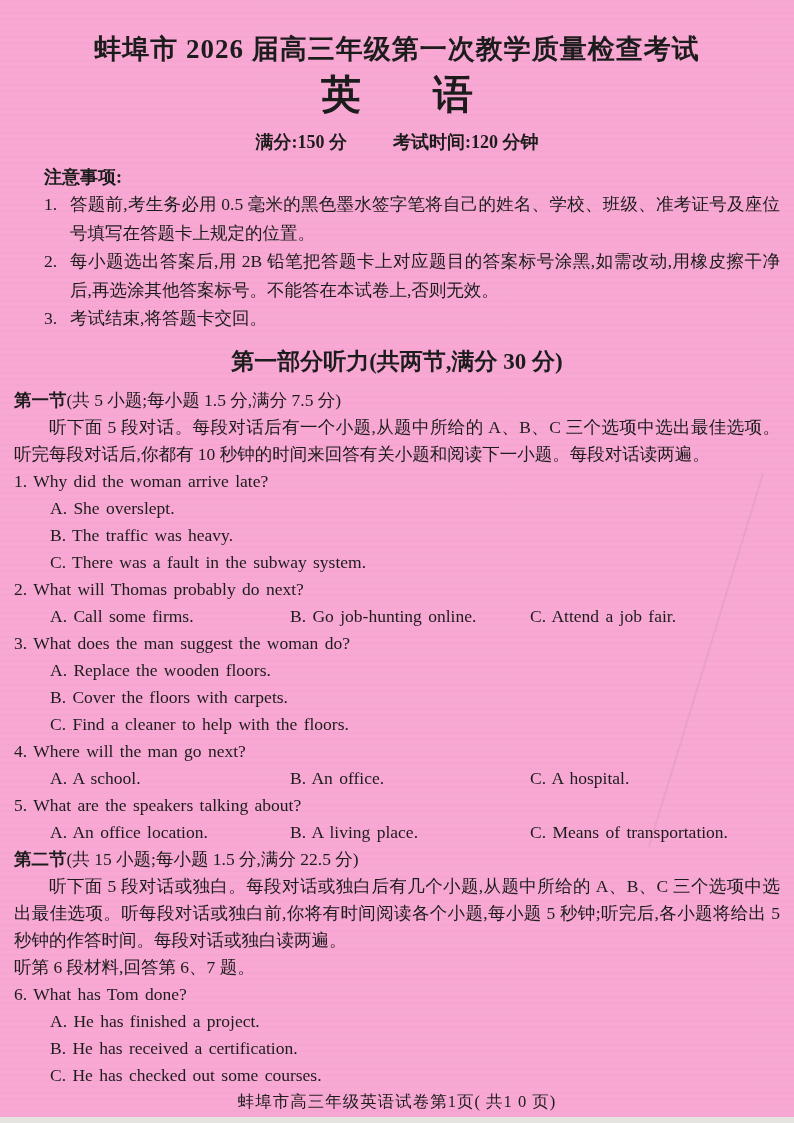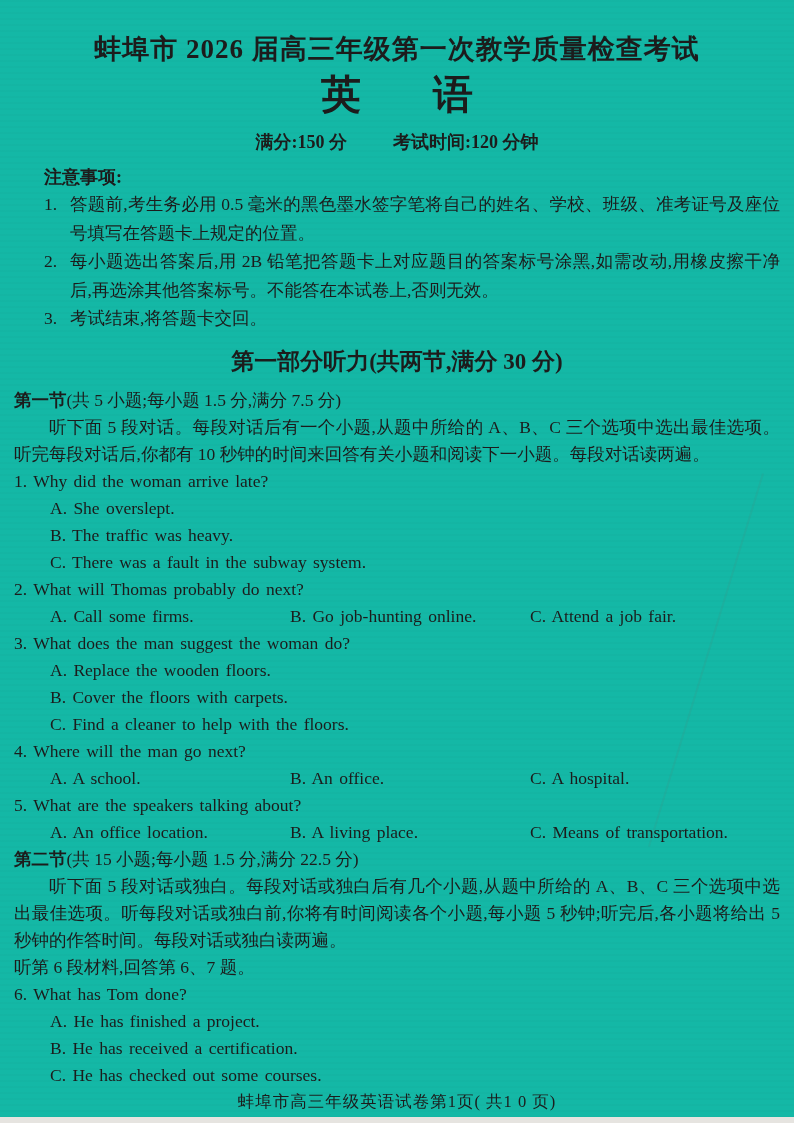--- a/index.html
+++ b/index.html
@@ -5,21 +5,21 @@
   html, body {
     margin: 0;
     padding: 0;
     background: #e9e7e4;
   }
   .page {
     position: relative;
     width: 794px;
     height: 1123px;
     margin: 0 auto;
-    background: #14b8a6;
+    background: #f9a8d4;
     color: #1c1c1c;
     font-family: "Liberation Serif", "DejaVu Serif", serif;
     box-sizing: border-box;
     padding: 32px 14px 0 14px;
     overflow: hidden;
   }
   
   .page::before {
     content: "";
     position: absolute;

